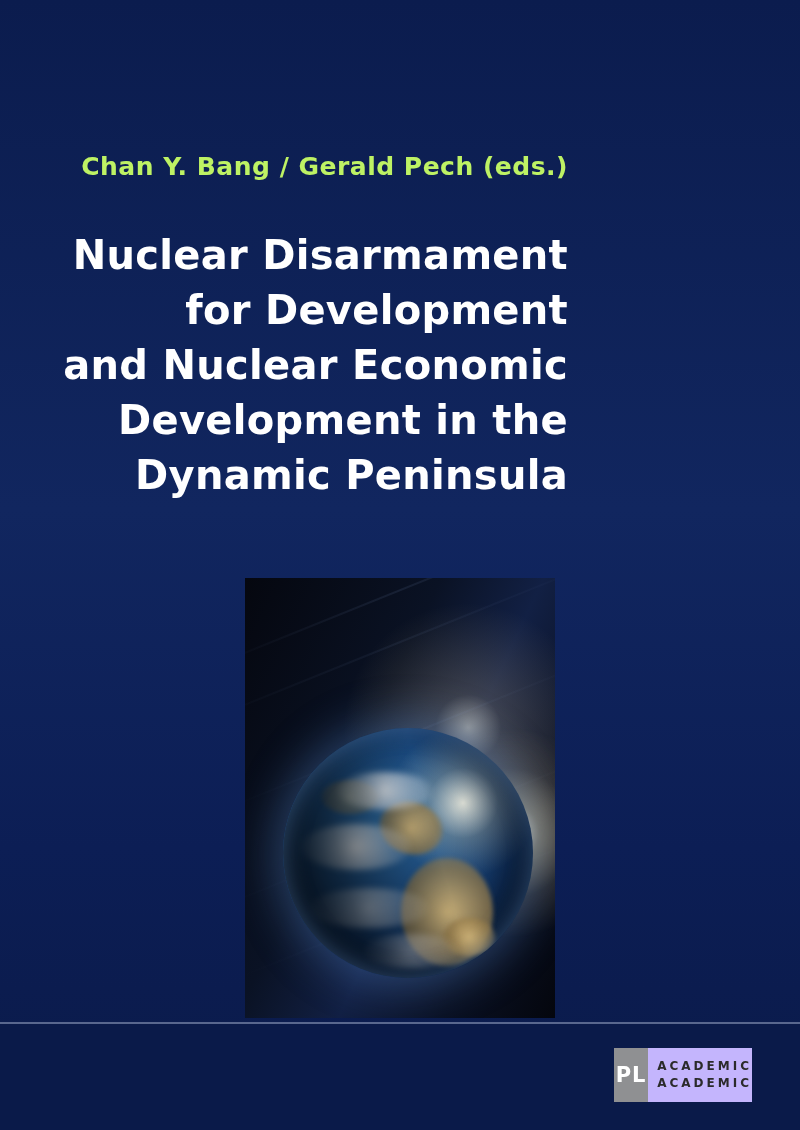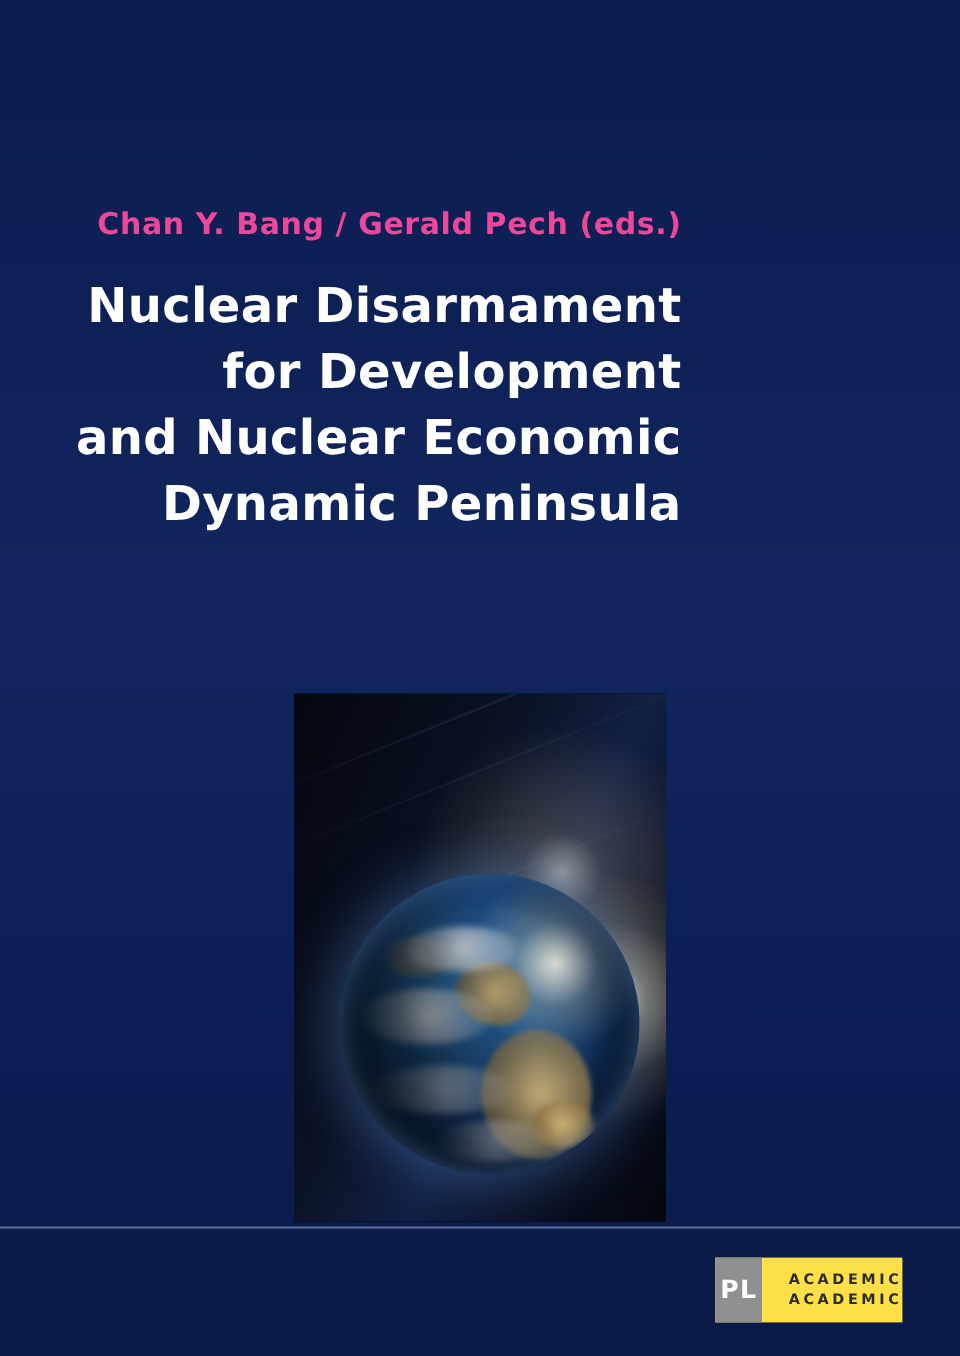--- a/index.html
+++ b/index.html
@@ -16,25 +16,25 @@
     font-family: "DejaVu Sans", sans-serif;
   }
   
   .cover-bg {
     position: absolute;
     inset: 0;
     background: linear-gradient(180deg, #0b1c4e 0%, #11265f 45%, #0c1e55 75%, #0a1a49 100%);
   }
   .editors {
     position: absolute;
-    top: 172px;
+    top: 152px;
     left: 0;
     right: 232px;
     text-align: right;
-    color: #ec4899;
+    color: #bef264;
     font-size: 25px;
     letter-spacing: 0.5px;
     font-weight: 700;
     font-family: "DejaVu Sans", sans-serif;
   }
   .title {
     position: absolute;
     top: 228px;
     left: 0;
     right: 232px;
@@ -148,44 +148,44 @@
     left: 0;
     right: 0;
     top: 1024px;
     bottom: 0;
     background: linear-gradient(180deg, #0a1a49 0%, #0a1a49 100%);
   }
   .logo {
     position: absolute;
     right: 48px;
     top: 1048px;
-    width: 156px;
+    width: 138px;
     height: 54px;
     display: flex;
     align-items: stretch;
-    background: #fde047;
+    background: #c4b5fd;
   }
   .logo-pl {
     width: 44px;
     background: #8f9092;
     color: #ffffff;
     display: flex;
     align-items: center;
     justify-content: center;
     font-size: 21px;
     font-weight: 700;
     letter-spacing: 1px;
     font-family: "DejaVu Sans", sans-serif;
   }
   .logo-txt {
     flex: 1;
     display: flex;
     flex-direction: column;
     justify-content: center;
-    padding-left: 22px;
+    padding-left: 9px;
     color: #2b2b2b;
   }
   .logo-txt span {
     font-size: 12px;
     font-weight: 700;
     letter-spacing: 3px;
     line-height: 17px;
     font-family: "DejaVu Sans", sans-serif;
   }
 </style>
@@ -194,20 +194,21 @@
 
 <div class="cover">
   <div class="cover-bg"></div>
 
   <div class="editors">Chan Y. Bang / Gerald Pech (eds.)</div>
 
   <div class="title">
     <span class="ln">Nuclear Disarmament</span>
     <span class="ln">for Development</span>
     <span class="ln">and Nuclear Economic</span>
+    <span class="ln">Development in the</span>
     <span class="ln">Dynamic Peninsula</span>
   </div>
 
   <div class="art">
     <div class="space"></div>
     <div class="streak s1"></div>
     <div class="streak s2"></div>
     <div class="streak s3"></div>
     <div class="streak s4"></div>
     <div class="streak s5"></div>

